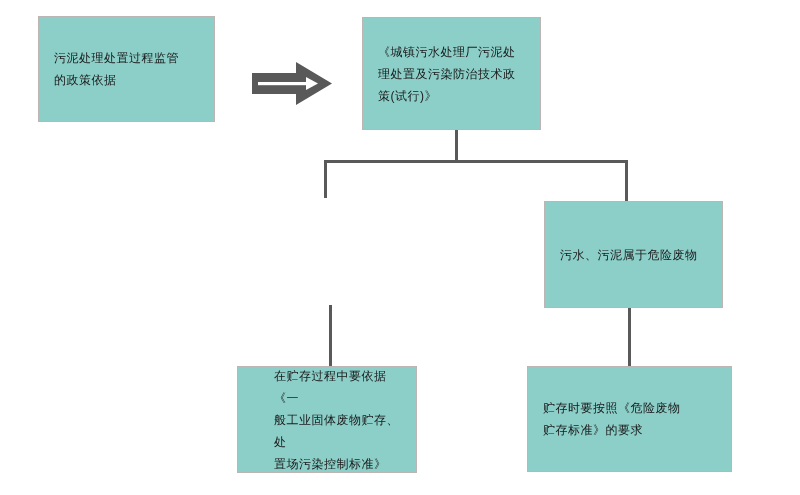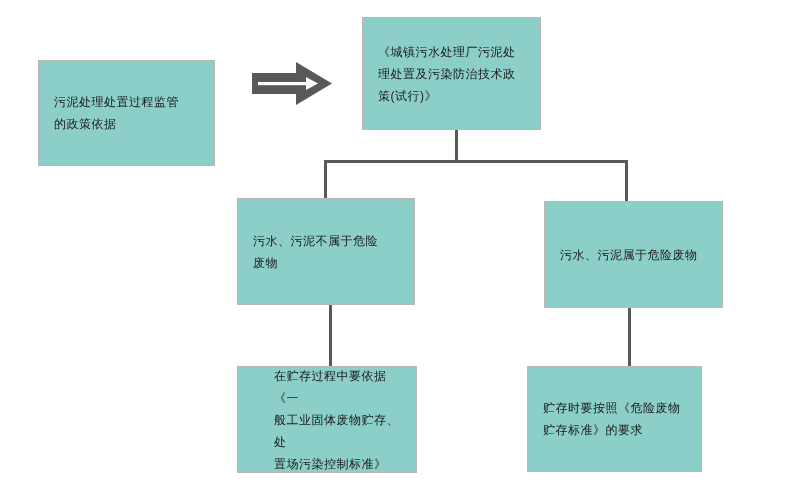--- a/index.html
+++ b/index.html
@@ -33,26 +33,26 @@
     display: flex;
     align-items: center;
     padding: 0 10px 0 15px;
     white-space: pre-line;
     letter-spacing: 0.5px;
   }
   .connector {
     position: absolute;
     background: var(--connector);
   }
-  .node-topic            { left: 38px;  top: 16px;  width: 177px; height: 106px; margin-top: 44px; }
+  .node-topic            { left: 38px;  top: 16px;  width: 177px; height: 106px; }
   .node-policy           { left: 362px; top: 17px;  width: 179px; height: 113px; }
   .node-branch-nonhaz    { left: 237px; top: 198px; width: 178px; height: 107px; }
   .node-branch-haz       { left: 527px; top: 201px; width: 179px; height: 107px; margin-left: 17px; }
   .node-rule-nonhaz      { left: 237px; top: 366px; width: 180px; height: 107px; padding-left: 36px; }
-  .node-rule-haz         { left: 527px; top: 366px; width: 175px; height: 106px; }
+  .node-rule-haz         { left: 527px; top: 366px; width: 205px; height: 106px; }
 
   .conn-policy-stem      { left: 455px; top: 130px; width: 3px;   height: 33px; }
   .conn-branch-bar       { left: 324px; top: 160px; width: 304px; height: 3px;  }
   .conn-branch-left      { left: 324px; top: 160px; width: 3px;   height: 38px; }
   .conn-branch-right     { left: 625px; top: 160px; width: 3px;   height: 41px; }
   .conn-left-drop        { left: 329px; top: 305px; width: 3px;   height: 61px; }
   .conn-right-drop       { left: 628px; top: 308px; width: 3px;   height: 58px; }
 
   .flow-arrow {
     position: absolute;
@@ -78,22 +78,20 @@
 
   <div class="node node-policy">《城镇污水处理厂污泥处
 理处置及污染防治技术政
 策(试行)》</div>
 
   <div class="connector conn-policy-stem"></div>
   <div class="connector conn-branch-bar"></div>
   <div class="connector conn-branch-left"></div>
   <div class="connector conn-branch-right"></div>
 
-  <div class="node node-branch-nonhaz">污水、污泥不属于危险
-废物</div>
 
   <div class="node node-branch-haz">污水、污泥属于危险废物</div>
 
   <div class="connector conn-left-drop"></div>
   <div class="connector conn-right-drop"></div>
 
   <div class="node node-rule-nonhaz">在贮存过程中要依据《一
 般工业固体废物贮存、处
 置场污染控制标准》</div>
 

